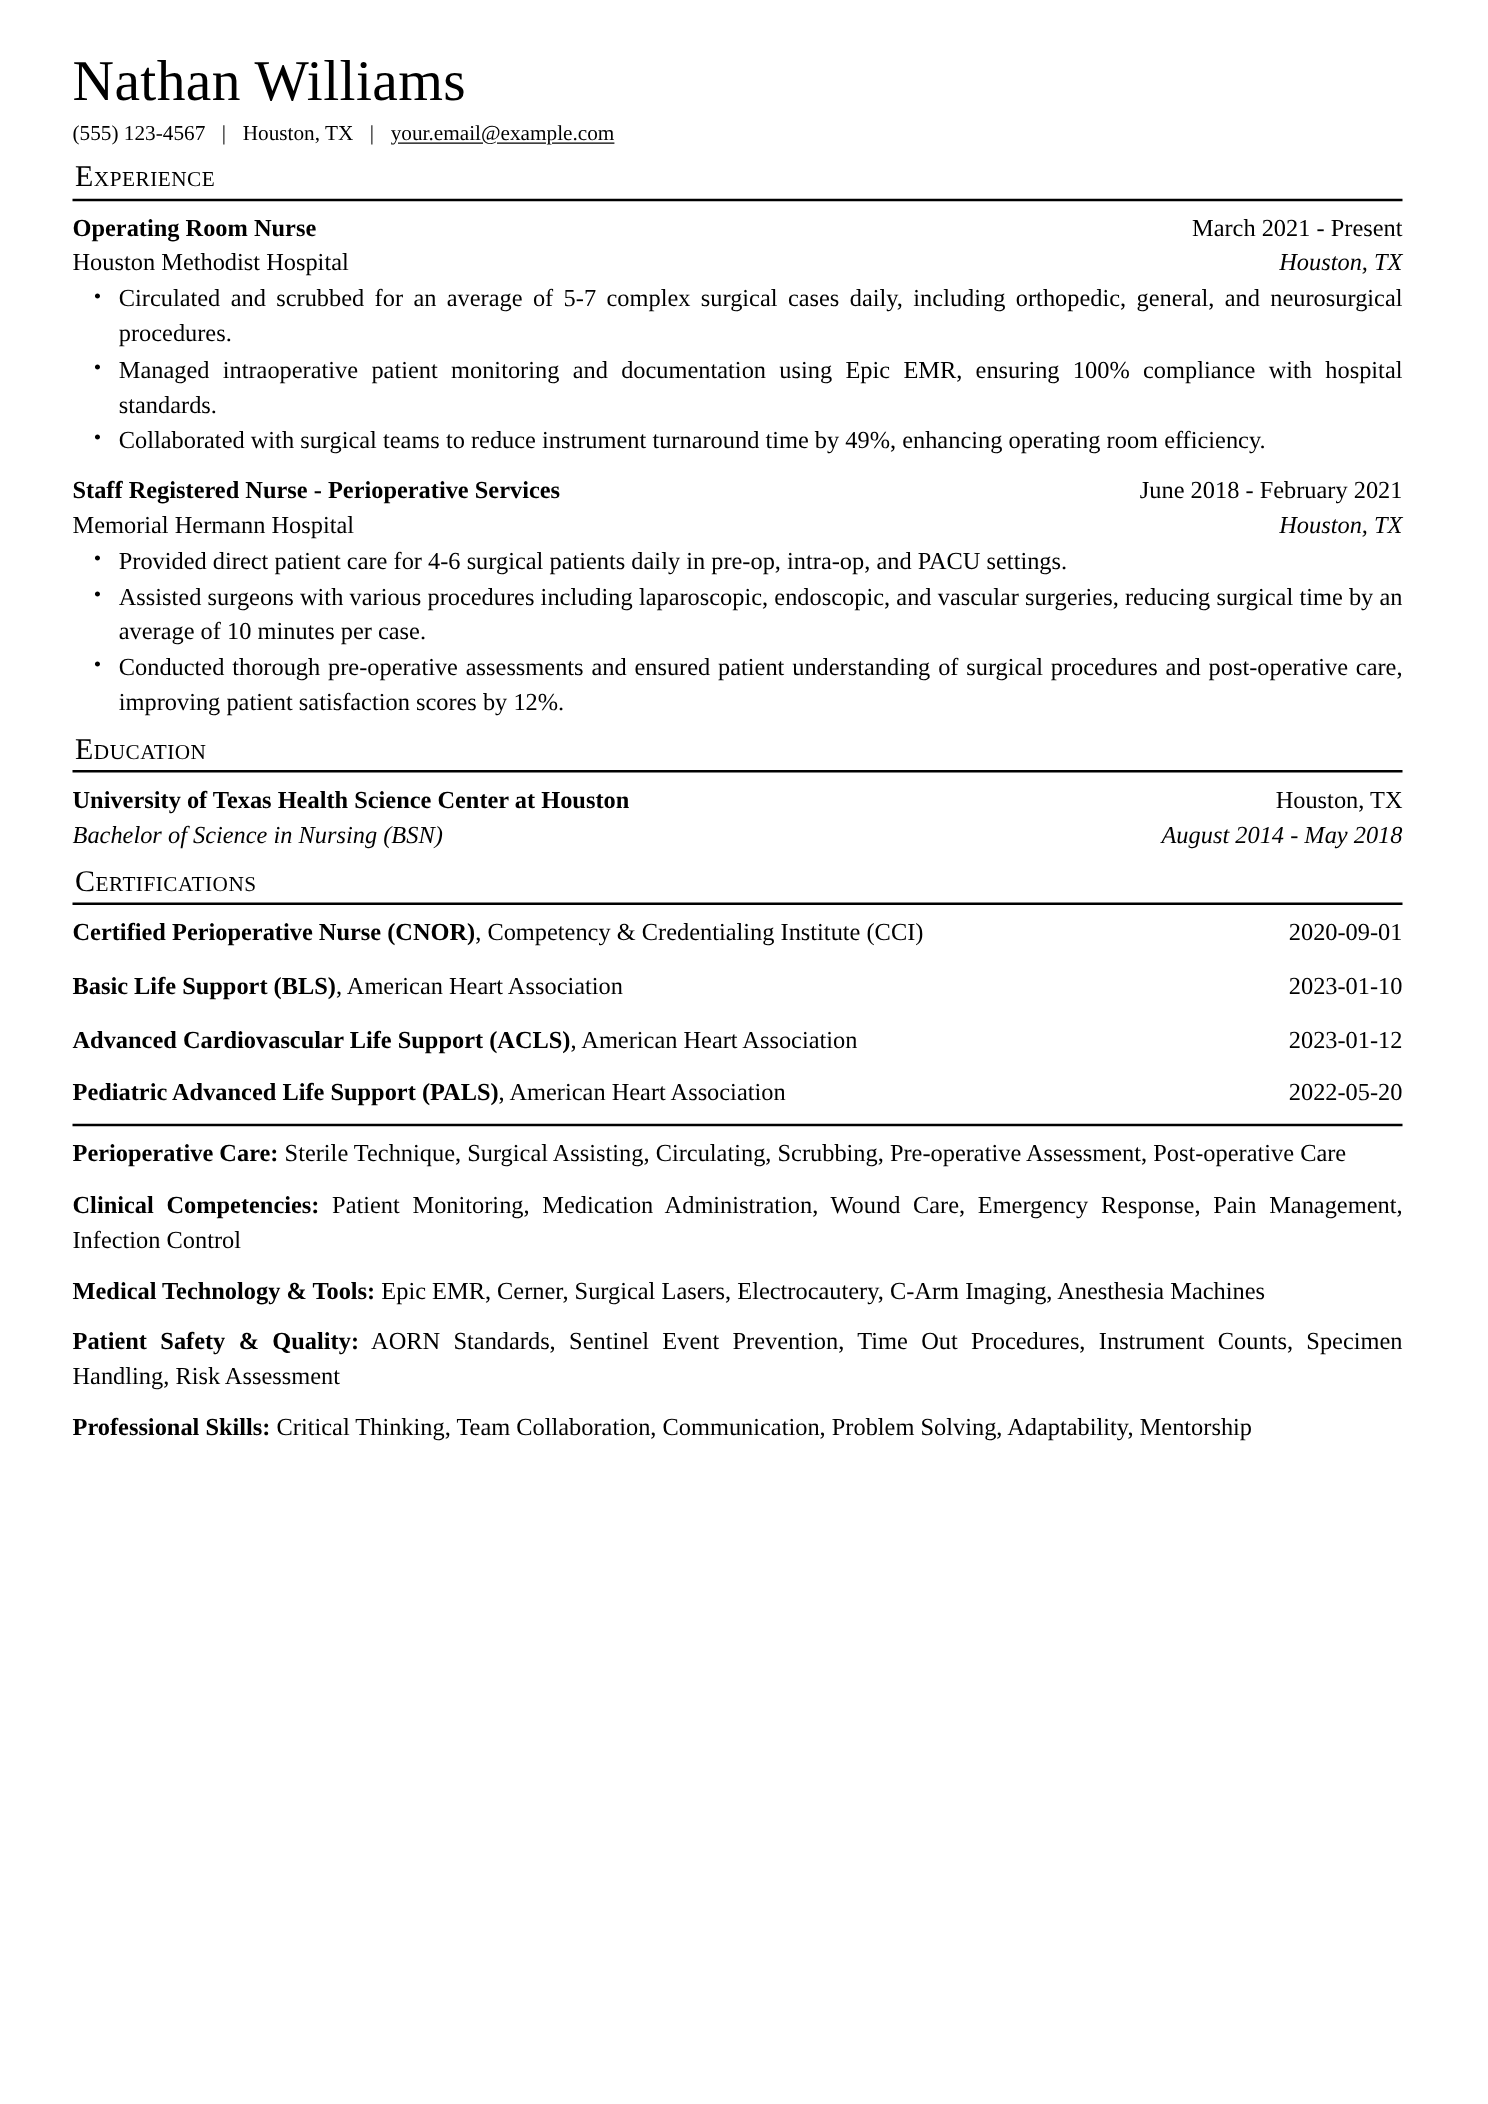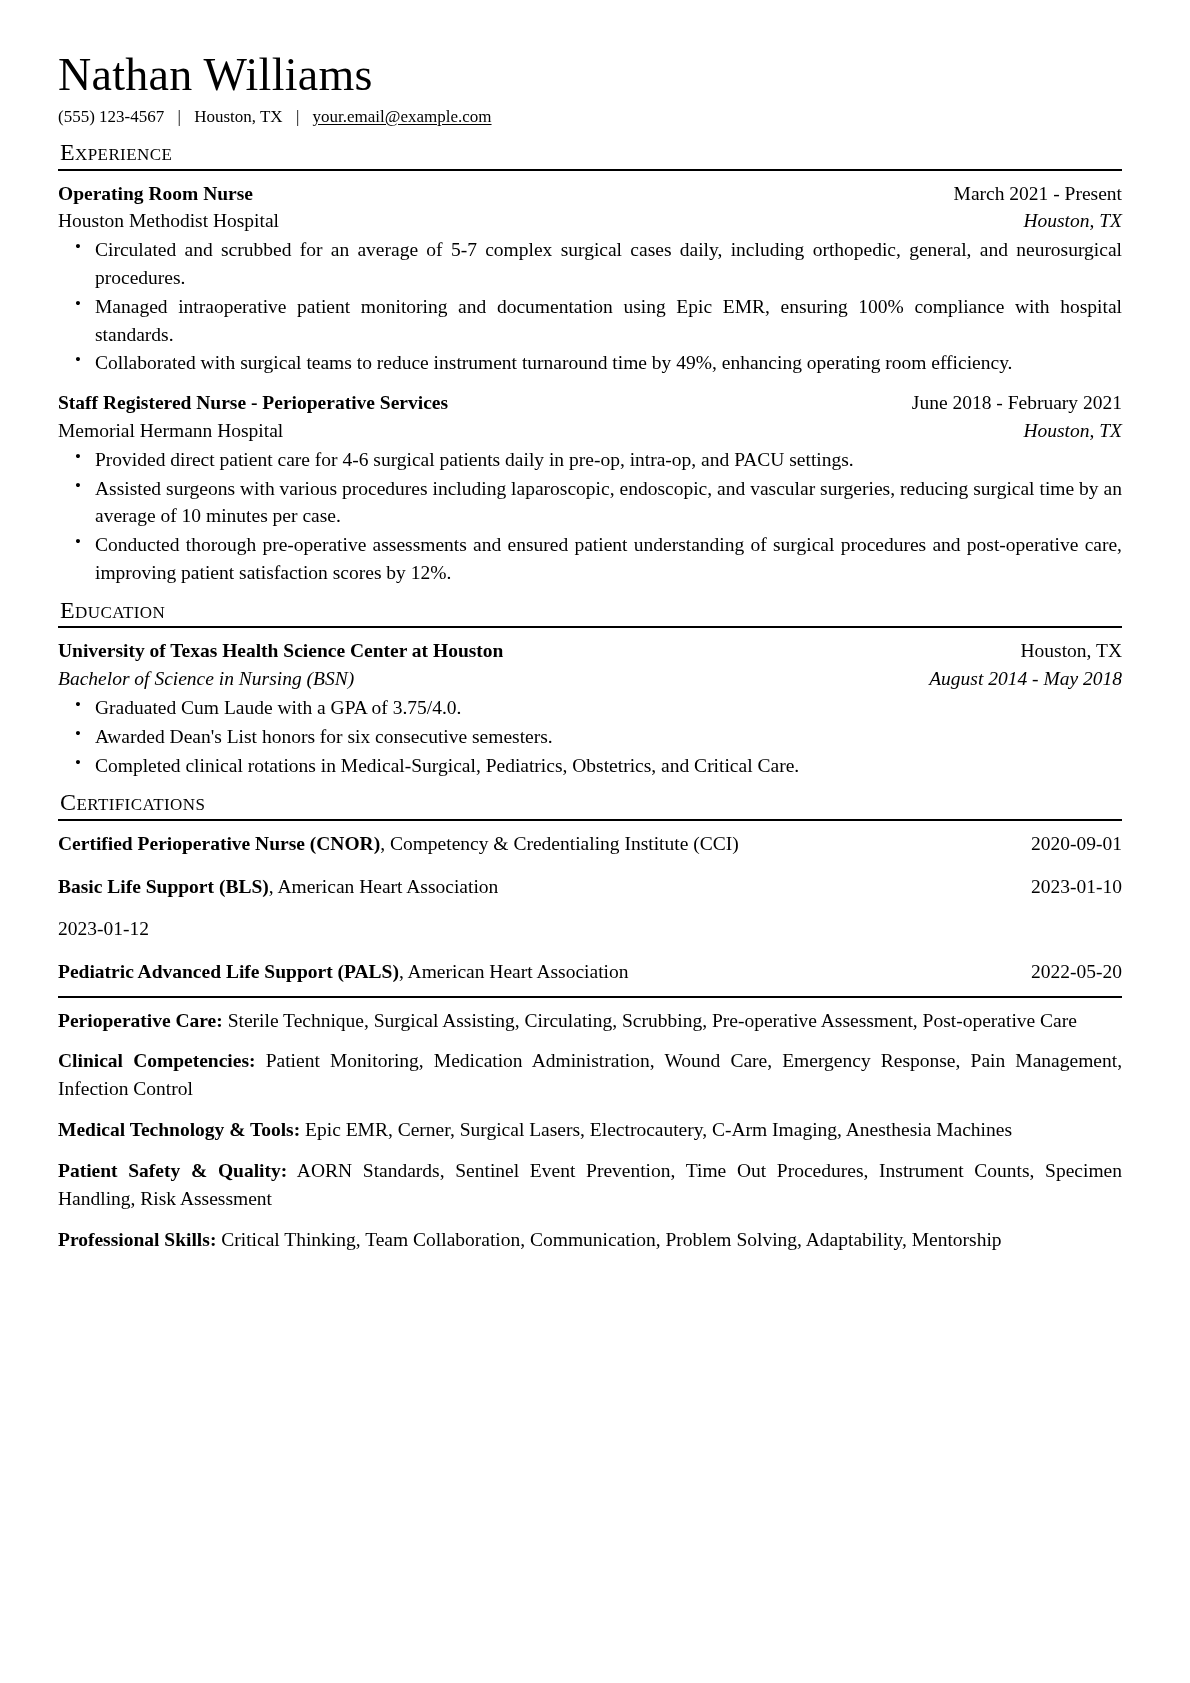--- a/index.html
+++ b/index.html
@@ -21,21 +21,21 @@
     padding: 34px 68px 40px 58px;
     background: #fff;
   }
 
   
   .name {
     font-size: 46px;
     line-height: 1.08;
     font-weight: 400;
     letter-spacing: 0.3px;
-    margin: 16px 0 4px 0;
+    margin: 6px 0 4px 0;
   }
   .contact-line {
     font-size: 17px;
     line-height: 1.5;
     margin: 0 0 6px 0;
     white-space: nowrap;
   }
   .contact-sep {
     display: inline-block;
     padding: 0 9px;
@@ -192,41 +192,37 @@
 
     <div class="entry">
       <div class="entry-row">
         <span class="left b">University of Texas Health Science Center at Houston</span>
         <span class="right">Houston, TX</span>
       </div>
       <div class="entry-row">
         <span class="left i">Bachelor of Science in Nursing (BSN)</span>
         <span class="right i">August 2014 - May 2018</span>
       </div>
-      <ul class="bullets">
-        <li>Graduated Cum Laude with a GPA of 3.75/4.0.</li>
-        <li>Awarded Dean's List honors for six consecutive semesters.</li>
-        <li>Completed clinical rotations in Medical-Surgical, Pediatrics, Obstetrics, and Critical Care.</li>
-      </ul>
     </div>
   </div>
 
   <div class="section">
     <div class="section-title">Certifications</div>
     <div class="rule"></div>
 
     <div class="cert-row">
       <span class="cert-left"><span class="b">Certified Perioperative Nurse (CNOR)</span>, <span>Competency &amp; Credentialing Institute (CCI)</span></span>
       <span class="cert-date">2020-09-01</span>
     </div>
     <div class="cert-row">
       <span class="cert-left"><span class="b">Basic Life Support (BLS)</span>, <span>American Heart Association</span></span>
       <span class="cert-date">2023-01-10</span>
     </div>
     <div class="cert-row">
+      <span class="cert-left"><span class="b">Advanced Cardiovascular Life Support (ACLS)</span>, <span>American Heart Association</span></span>
       <span class="cert-date">2023-01-12</span>
     </div>
     <div class="cert-row">
       <span class="cert-left"><span class="b">Pediatric Advanced Life Support (PALS)</span>, <span>American Heart Association</span></span>
       <span class="cert-date">2022-05-20</span>
     </div>
   </div>
 
   <div class="section">
     <div class="rule"></div>

